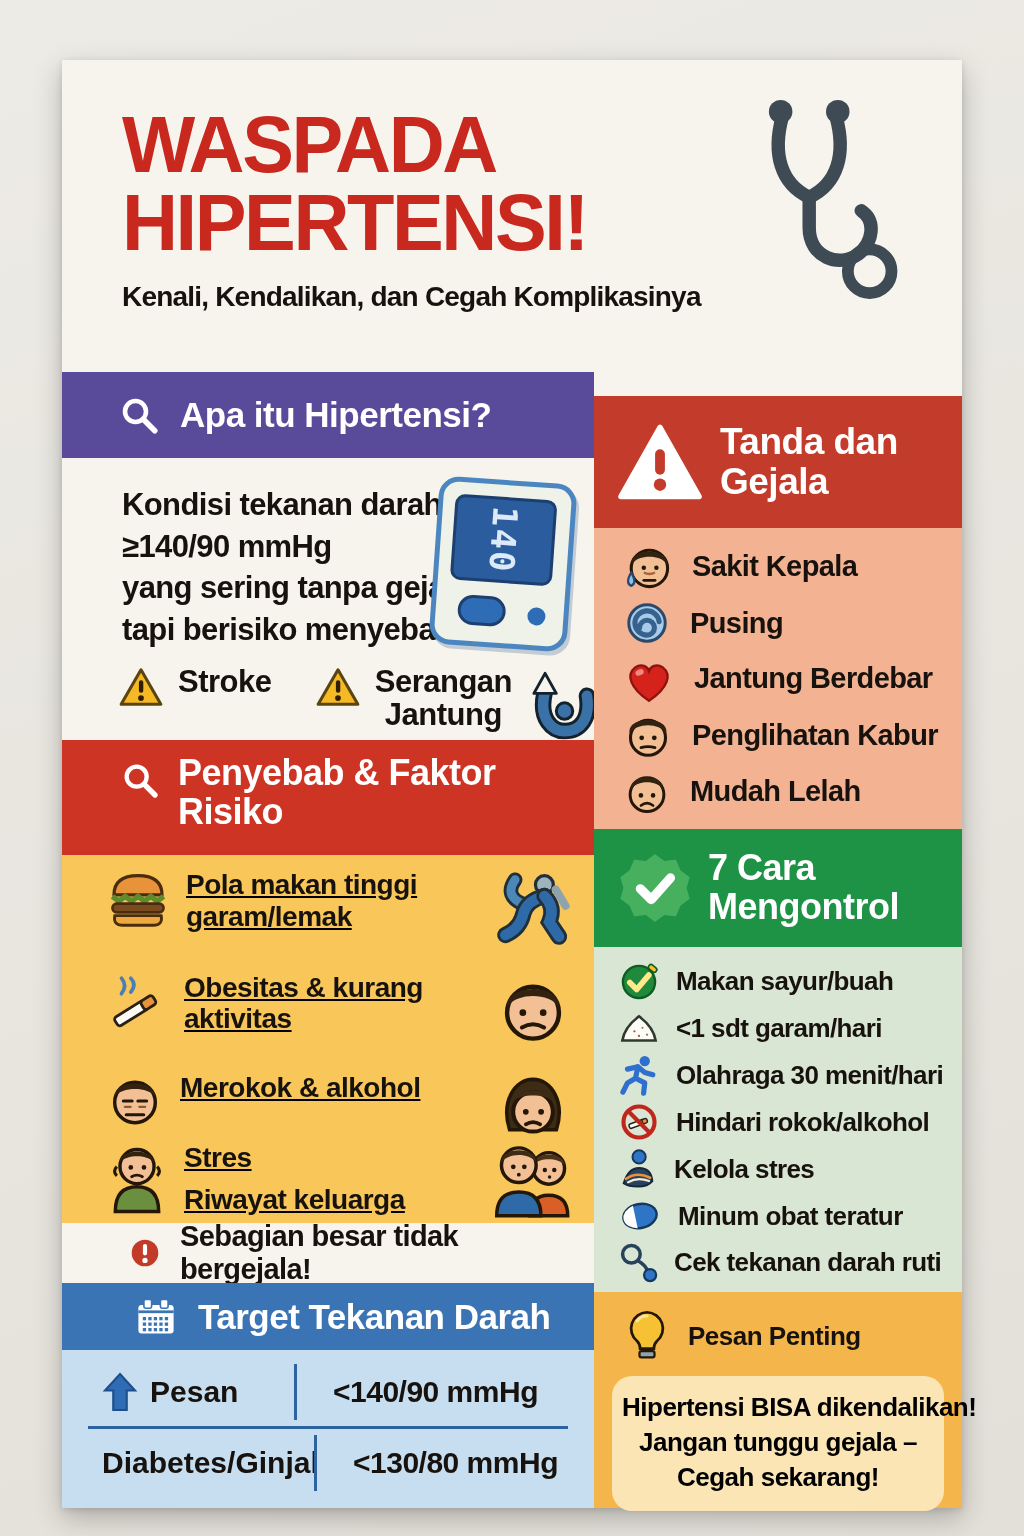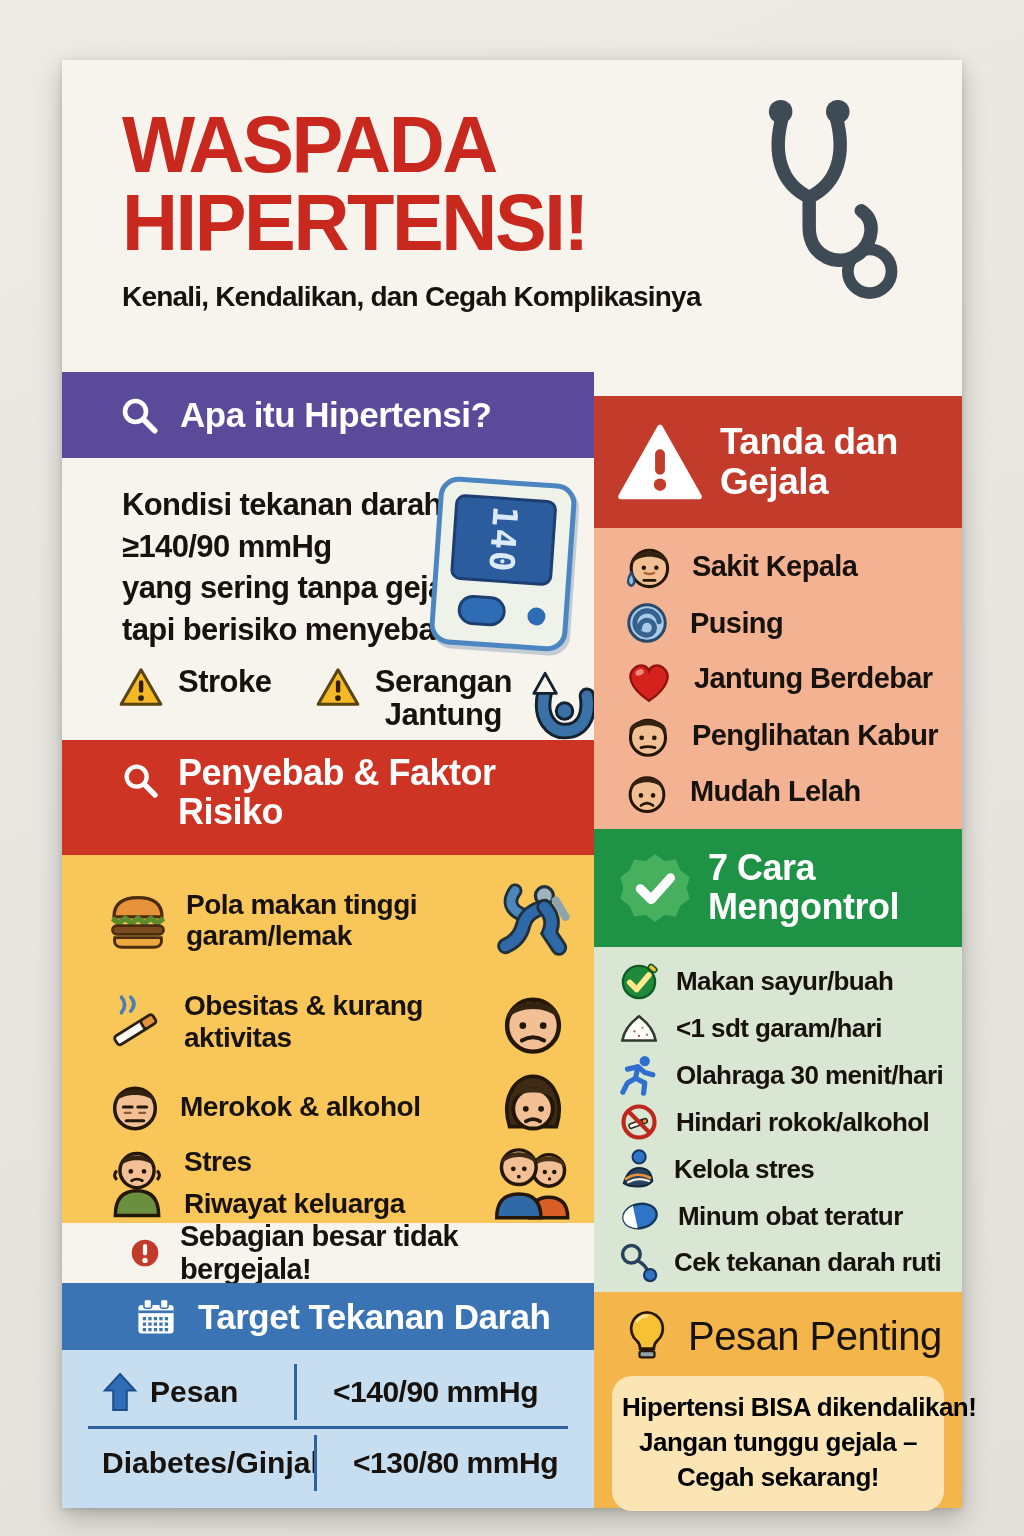--- a/index.html
+++ b/index.html
@@ -40,21 +40,21 @@
   .bpm-screen { position:absolute; left:12px; top:12px; width:102px; height:86px; background:#2a5c9e;
                 border:3px solid #1d3f70; border-radius:10px; display:flex; align-items:center; justify-content:center; }
   .bpm-reading { color:#dce9f8; font-family:"DejaVu Sans Mono", monospace; font-weight:bold;
                  font-size:34px; transform:rotate(90deg); letter-spacing:2px; }
   .bpm-btn { position:absolute; left:22px; bottom:16px; width:48px; height:30px; background:#2e6cb5;
              border:3px solid #1d3f70; border-radius:15px; }
   .bpm-dot { position:absolute; right:18px; bottom:20px; width:18px; height:18px; background:#2e6cb5; border-radius:50%; }
   .sec-redL { height:115px; background:#ce3424; padding-left:58px; gap:18px; font-size:36px; align-items:flex-start; padding-top:14px; }
   .sec-redL .icw { margin-top:6px; }
   .sec-yellow { height:368px; background:#f8c659; padding:14px 18px 0 44px; display:flex; flex-direction:column; }
-  .yrow { display:flex; align-items:center; }
+  .yrow { display:flex; align-items:flex-start;text-decoration:underline; }
   .yrow .ylabel { flex:1; font-size:28px; font-weight:bold; color:#17120d; line-height:1.13; letter-spacing:-.5px; padding-left:16px; }
   .yrow .yside { width:86px; display:flex; justify-content:center; }
   .y1 { height:104px; } .y2 { height:102px; } .y3 { height:70px; } .y4 { height:82px; }
   .ystack { display:flex; flex-direction:column; gap:10px; }
   .sec-note { height:60px; background:#f7f4ee; display:flex; align-items:center; padding-left:64px; gap:16px; }
   .note-text { font-size:29px; font-weight:bold; color:#17120d; letter-spacing:-.6px; }
   .sec-blue { height:67px; background:#3a74b4; padding-left:72px; gap:20px; font-size:35px; }
   .sec-lblue { height:158px; background:#c7ddf0; padding:10px 0 0 0; }
   .trow { display:flex; align-items:center; height:64px; }
   .tcell-l { display:flex; align-items:center; gap:12px; padding-left:40px; font-size:30px; font-weight:bold; color:#17120d; }
@@ -66,21 +66,21 @@
   .sec-redR { height:136px; background:#c33b2a; padding-left:22px; gap:16px; font-size:37px; }
   .sec-salmon { height:310px; background:#f3b392; padding:10px 0 0 26px; display:flex; flex-direction:column; justify-content:space-around; padding-bottom:10px; }
   .srow { display:flex; align-items:center; gap:16px; }
   .srow .slabel { font-size:29px; font-weight:bold; color:#17120d; letter-spacing:-.6px; white-space:nowrap; }
   .sec-green { height:121px; background:#1e9245; padding-left:24px; gap:16px; font-size:36px; }
   .sec-lgreen { height:355px; background:#d8e6d3; padding:12px 0 6px 22px; display:flex; flex-direction:column; justify-content:space-between; overflow:hidden; }
   .grow { display:flex; align-items:center; gap:14px; height:46px; }
   .grow .glabel { font-size:26px; font-weight:bold; color:#17120d; letter-spacing:-.6px; white-space:nowrap; }
   .sec-orange { height:216px; background:#f4b64b; padding:16px 18px 0 18px; }
   .pesan-head { display:flex; align-items:center; gap:16px; padding-left:10px; }
-  .pesan-title { font-size:40px; font-weight:normal; color:#17120d; letter-spacing:-.5px; }
+  .pesan-title { font-size:26px; font-weight:bold; color:#17120d; letter-spacing:-.5px;text-align:right; }
   .pesan-box { margin-top:12px; background:#fce5b5; border-radius:20px; padding:14px 10px 16px 10px; text-align:center; }
   .pesan-line { font-size:26px; font-weight:bold; color:#000000; line-height:1.35; letter-spacing:-.5px; white-space:nowrap; }
   .ic { display:block; }
 </style>
 </head>
 <body>
 
 <div class="poster">
 
   <div class="top">

